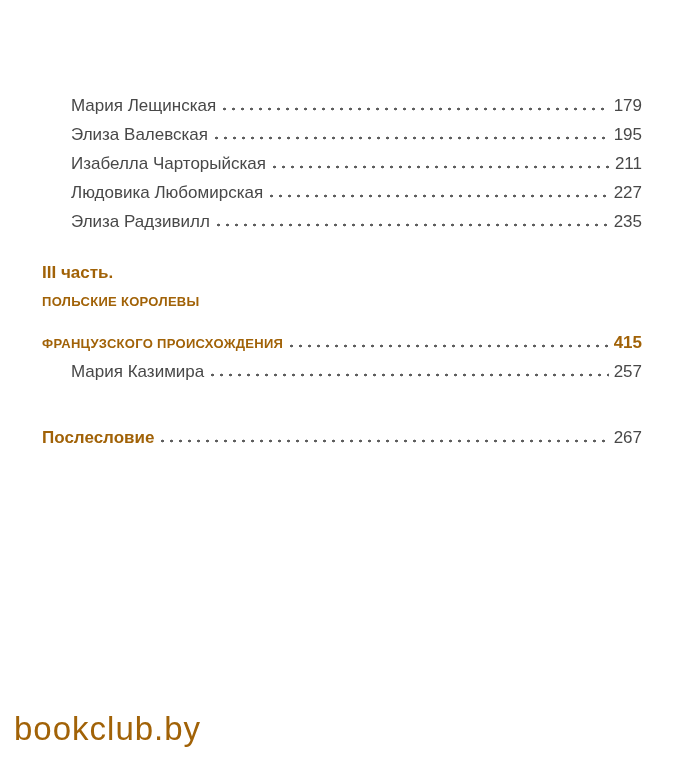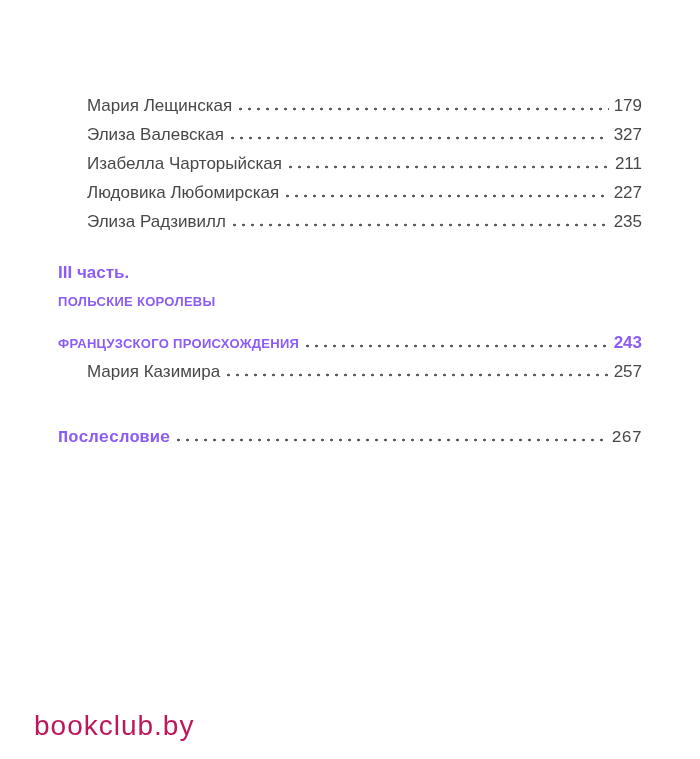--- a/index.html
+++ b/index.html
@@ -5,71 +5,70 @@
   html, body { margin: 0; padding: 0; }
   body {
     width: 700px; height: 759px;
     background: #ffffff;
     font-family: "Liberation Sans", "DejaVu Sans", sans-serif;
     position: relative;
     overflow: hidden;
   }
   .toc {
     position: absolute;
-    left: 58px; right: 58px; top: 79px;
+    left: 42px; right: 58px; top: 79px;
     color: #484848;
   }
   .row {
     display: flex;
     align-items: baseline;
     height: 29px;
     line-height: 29px;
     font-size: 17px;
   }
   .row.indent { padding-left: 29px; }
   .title { white-space: nowrap; }
-  .bold { font-weight: bold; color: #8b5cf6; }
+  .bold { font-weight: bold; color: #a16207; }
   .caps { font-size: 13px; letter-spacing: 0.3px; }
   .leader {
     flex: 1 1 auto;
     height: 4px;
     margin: 0 5px 0 7px;
     background-image: radial-gradient(circle at 1.5px 2px, #5c5c5c 1.1px, rgba(0,0,0,0) 1.7px);
     background-size: 9px 4px;
     background-repeat: repeat-x;
     background-position: left bottom;
   }
   .pagenum { white-space: nowrap; margin-top: 12px; }
   .section-2 { margin-top: 34px; }
-  .afterword { margin-top: 37px; font-family: Liberation Mono, monospace; }
+  .afterword { margin-top: 37px; }
   .watermark {
     position: absolute;
     left: 14px; top: 710px;
-    font-size: 28px;
+    font-size: 33px;
     letter-spacing: 1px;
-    color: #be185d;
+    color: #a16207;
     text-shadow: 0 0 3px #ffffff, 0 1px 1px #ffffff, 0 -1px 1px #ffffff, 1px 0 1px #ffffff, -1px 0 1px #ffffff;
-    margin-left: 20px;
   }
 </style>
 </head>
 <body>
 
 <div class="toc">
 
   <div class="section-1">
     <div class="row indent">
       <span class="title">Мария Лещинская</span>
       <span class="leader"></span>
       <span class="pagenum">179</span>
     </div>
     <div class="row indent">
       <span class="title">Элиза Валевская</span>
       <span class="leader"></span>
-      <span class="pagenum">327</span>
+      <span class="pagenum">195</span>
     </div>
     <div class="row indent">
       <span class="title">Изабелла Чарторыйская</span>
       <span class="leader"></span>
       <span class="pagenum">211</span>
     </div>
     <div class="row indent">
       <span class="title">Людовика Любомирская</span>
       <span class="leader"></span>
       <span class="pagenum">227</span>
@@ -84,21 +83,21 @@
   <div class="section-2">
     <div class="row">
       <span class="title bold">III часть.</span>
     </div>
     <div class="row">
       <span class="title bold caps">ПОЛЬСКИЕ КОРОЛЕВЫ</span>
     </div>
     <div class="row">
       <span class="title bold caps">ФРАНЦУЗСКОГО ПРОИСХОЖДЕНИЯ</span>
       <span class="leader"></span>
-      <span class="pagenum bold">243</span>
+      <span class="pagenum bold">415</span>
     </div>
     <div class="row indent">
       <span class="title">Мария Казимира</span>
       <span class="leader"></span>
       <span class="pagenum">257</span>
     </div>
   </div>
 
   <div class="afterword">
     <div class="row">

